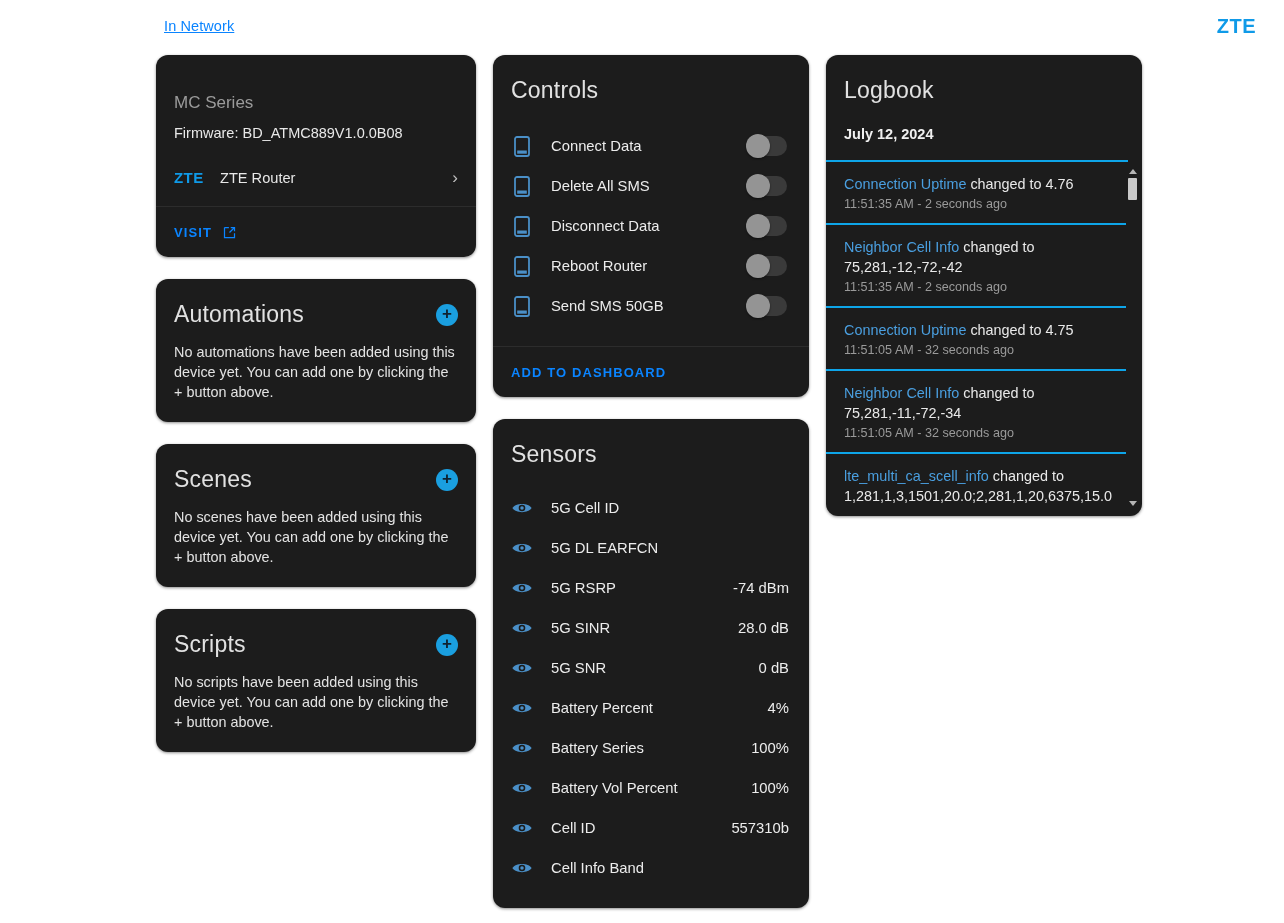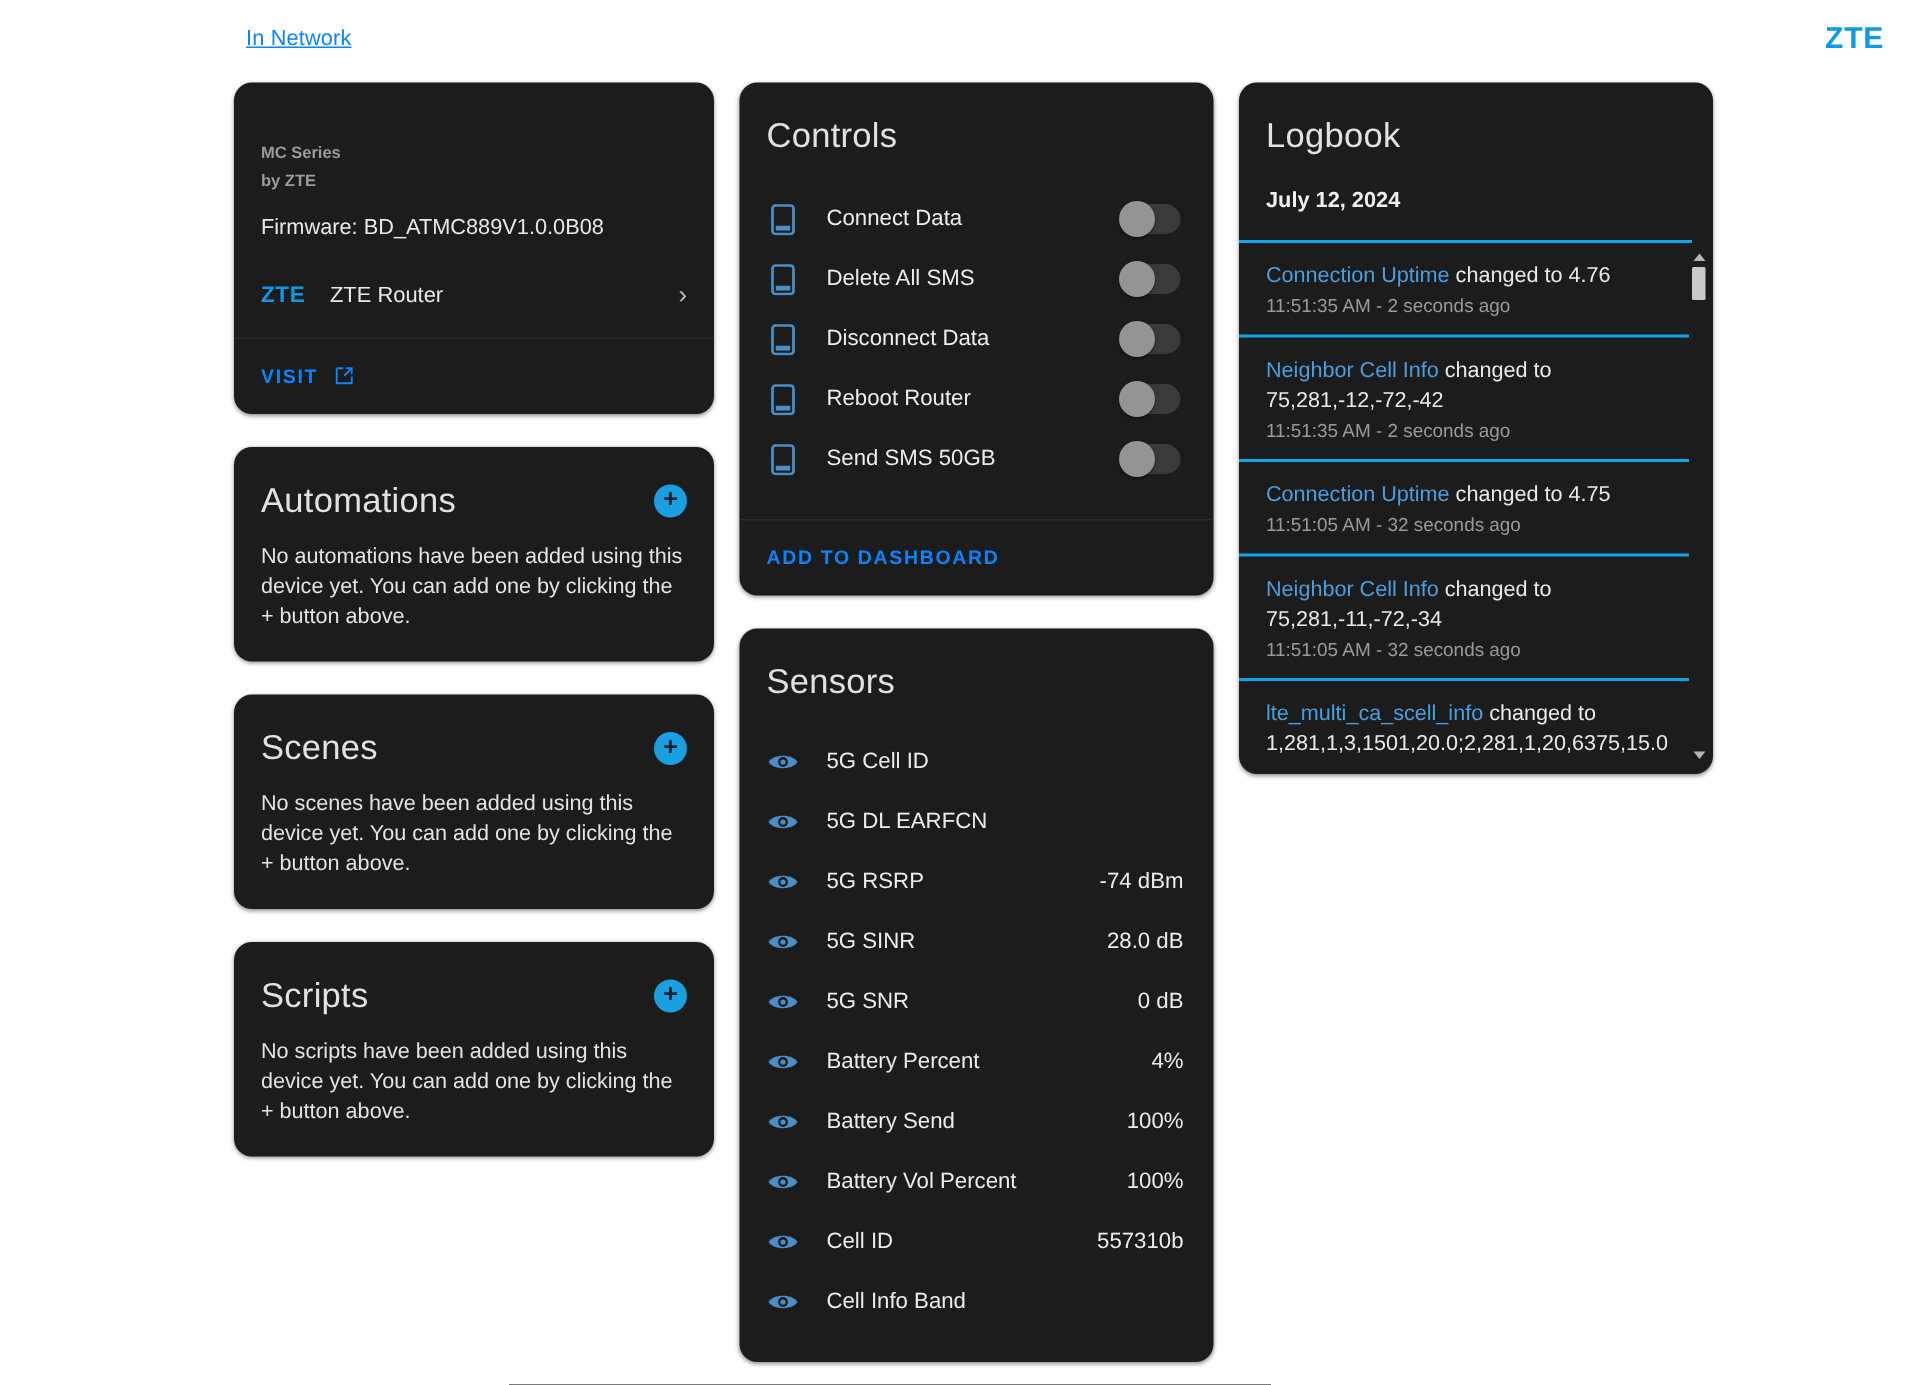--- a/index.html
+++ b/index.html
@@ -78,24 +78,23 @@
   .empty-text {
     margin-top: 14px;
     font-size: 14.4px;
     line-height: 20px;
     color: #e3e3e3;
   }
 
   
   .device-sub {
     margin-top: 16px;
-    font-size: 11px;
+    font-size: 17px;
     line-height: 19px;
     color: #9b9b9b;
-    font-weight: bold;
   }
   .device-fw {
     margin-top: 13px;
     font-size: 14.5px;
     color: #e8e8e8;
   }
   .device-row {
     margin-top: 28px;
     display: flex;
     align-items: center;
@@ -272,21 +271,20 @@
     <div class="brand-logo">ZTE</div>
   </div>
 
   <div class="columns">
 
     <div class="col col-left">
 
       <div class="card">
         <div class="card-body">
           <div class="device-sub">MC Series</div>
-          <div class="device-sub" style="margin-top:0">by ZTE</div>
           <div class="device-fw">Firmware: BD_ATMC889V1.0.0B08</div>
           <div class="device-row">
             <span class="device-row-logo">ZTE</span>
             <span class="device-row-label">ZTE Router</span>
             <span class="chevron">›</span>
           </div>
         </div>
         <div class="card-divider"></div>
         <div class="card-footer">
           <span class="link-action">
@@ -487,21 +485,21 @@
                 <span class="sensor-value">4%</span>
               </div>
               <div class="sensor-row">
                 <span class="sensor-icon">
                   <svg width="22" height="16" viewBox="0 0 24 16" fill="none">
                     <path d="M1.5 8 C5 2, 19 2, 22.5 8 C19 14, 5 14, 1.5 8 Z" fill="#4a8fc7"></path>
                     <circle cx="12" cy="8" r="3.6" fill="#1c1c1c"></circle>
                     <circle cx="12" cy="8" r="1.9" fill="#4a8fc7"></circle>
                   </svg>
                 </span>
-                <span class="sensor-name">Battery Send</span>
+                <span class="sensor-name">Battery Series</span>
                 <span class="sensor-value">100%</span>
               </div>
               <div class="sensor-row">
                 <span class="sensor-icon">
                   <svg width="22" height="16" viewBox="0 0 24 16" fill="none">
                     <path d="M1.5 8 C5 2, 19 2, 22.5 8 C19 14, 5 14, 1.5 8 Z" fill="#4a8fc7"></path>
                     <circle cx="12" cy="8" r="3.6" fill="#1c1c1c"></circle>
                     <circle cx="12" cy="8" r="1.9" fill="#4a8fc7"></circle>
                   </svg>
                 </span>

